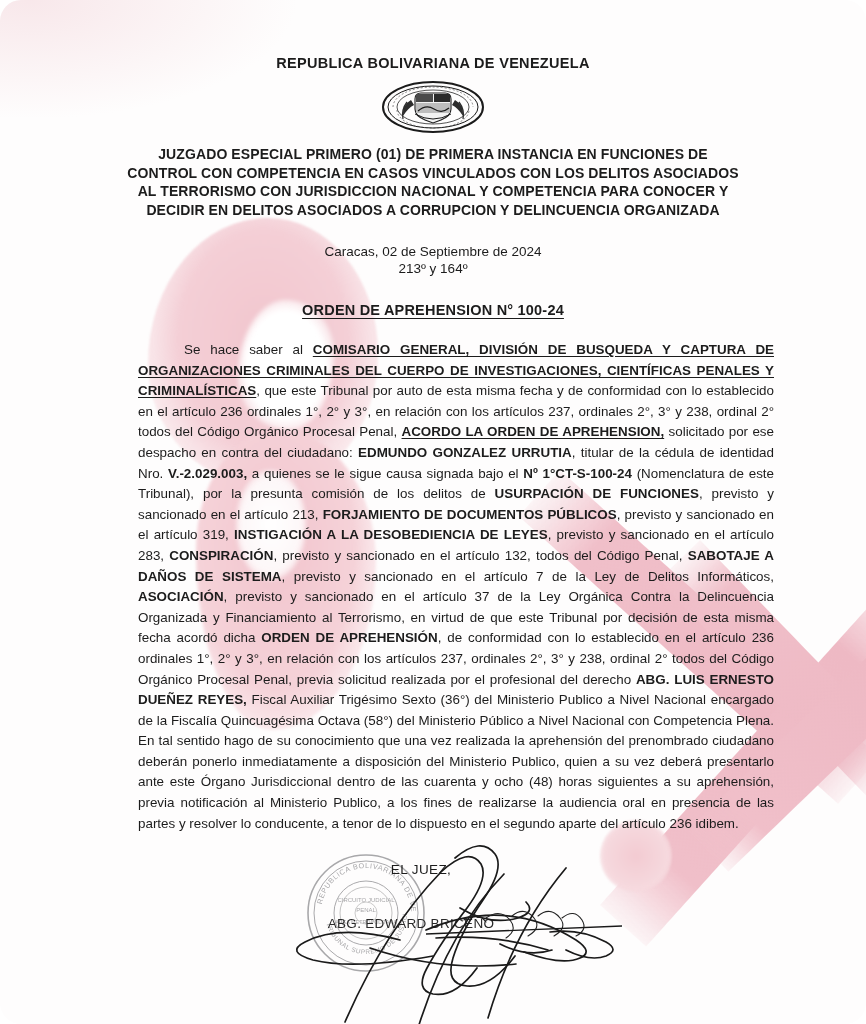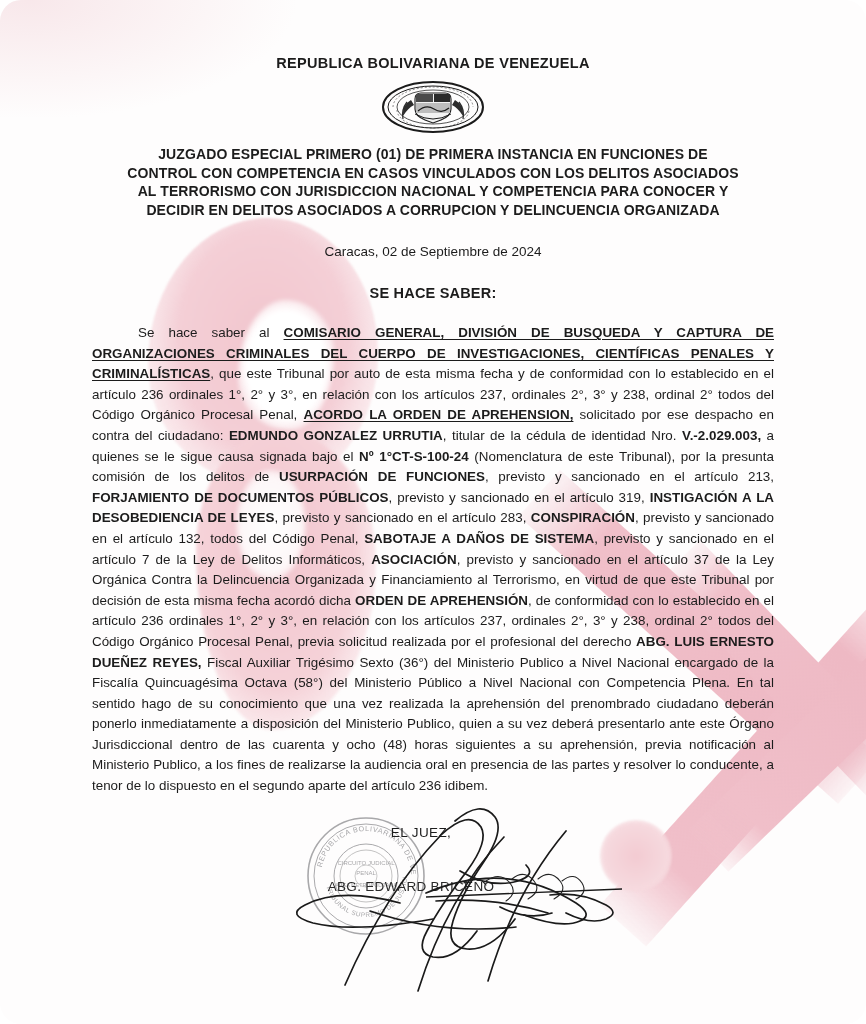--- a/index.html
+++ b/index.html
@@ -135,21 +135,21 @@
   }
 
   .body {
     margin: 22px 92px 0 92px;
     font-size: 13.4px;
     line-height: 20.6px;
     text-align: justify;
     text-justify: inter-word;
   }
   .body p { margin: 0; }
-  .body .indent { text-indent: 46px; }
+  .body .indent { text-indent: 46px; margin-left: 46px; }
   .b { font-weight: bold; }
   .bu { font-weight: bold; text-decoration: underline; text-underline-offset: 2px; }
 
   .notif {
     margin: 17px 92px 0 92px;
     font-size: 13.4px;
     line-height: 20.6px;
     text-indent: 46px;
   }
 
@@ -234,24 +234,25 @@
         <path d="M78 22 q6 8 4 17" stroke="#2d2d2d" stroke-width="1.3" fill="none"></path>
         <path d="M12 27 a40 20 0 0 1 80 0" fill="none" stroke="#3a3a3a" stroke-width="0.6" stroke-dasharray="2 2"></path>
         <path d="M16 30 a36 18 0 0 0 72 0" fill="none" stroke="#3a3a3a" stroke-width="0.6" stroke-dasharray="2 2"></path>
       </svg>
     </div>
 
     <div class="hdr-court">JUZGADO ESPECIAL PRIMERO (01) DE PRIMERA INSTANCIA EN FUNCIONES DE CONTROL CON COMPETENCIA EN CASOS VINCULADOS CON LOS DELITOS ASOCIADOS AL TERRORISMO CON JURISDICCION NACIONAL Y COMPETENCIA PARA CONOCER Y DECIDIR EN DELITOS ASOCIADOS A CORRUPCION Y DELINCUENCIA ORGANIZADA</div>
 
     <div class="place-date">
       <div>Caracas, 02 de Septiembre de 2024</div>
+      <div>213º y 164º</div>
     </div>
 
     <div class="order-title">
-      <div class="line2">SE HACE SABER:</div>
+      <div class="line1">ORDEN DE APREHENSION N° 100-24</div>
     </div>
 
     <div class="body">
       <p class="indent"><span>Se hace saber al </span><span class="bu">COMISARIO GENERAL, DIVISIÓN DE BUSQUEDA Y CAPTURA DE ORGANIZACIONES CRIMINALES DEL CUERPO DE INVESTIGACIONES, CIENTÍFICAS PENALES Y CRIMINALÍSTICAS</span><span>, que este Tribunal por auto de esta misma fecha y de conformidad con lo establecido en el artículo 236 ordinales 1°, 2° y 3°, en relación con los artículos 237, ordinales 2°, 3° y 238, ordinal 2° todos del Código Orgánico Procesal Penal, </span><span class="bu">ACORDO LA ORDEN DE APREHENSION,</span><span> solicitado por ese despacho en contra del ciudadano: </span><span class="b">EDMUNDO GONZALEZ URRUTIA</span><span>, titular de la cédula de identidad Nro. </span><span class="b">V.-2.029.003,</span><span> a quienes se le sigue causa signada bajo el </span><span class="b">Nº 1°CT-S-100-24</span><span> (Nomenclatura de este Tribunal), por la presunta comisión de los delitos de </span><span class="b">USURPACIÓN DE FUNCIONES</span><span>, previsto y sancionado en el artículo 213, </span><span class="b">FORJAMIENTO DE DOCUMENTOS PÚBLICOS</span><span>, previsto y sancionado en el artículo 319, </span><span class="b">INSTIGACIÓN A LA DESOBEDIENCIA DE LEYES</span><span>, previsto y sancionado en el artículo 283, </span><span class="b">CONSPIRACIÓN</span><span>, previsto y sancionado en el artículo 132, todos del Código Penal, </span><span class="b">SABOTAJE A DAÑOS DE SISTEMA</span><span>, previsto y sancionado en el artículo 7 de la Ley de Delitos Informáticos, </span><span class="b">ASOCIACIÓN</span><span>, previsto y sancionado en el artículo 37 de la Ley Orgánica Contra la Delincuencia Organizada y Financiamiento al Terrorismo, en virtud de que este Tribunal por decisión de esta misma fecha acordó dicha </span><span class="b">ORDEN DE APREHENSIÓN</span><span>, de conformidad con lo establecido en el artículo 236 ordinales 1°, 2° y 3°, en relación con los artículos 237, ordinales 2°, 3° y 238, ordinal 2° todos del Código Orgánico Procesal Penal, previa solicitud realizada por el profesional del derecho </span><span class="b">ABG. LUIS ERNESTO DUEÑEZ REYES,</span><span> Fiscal Auxiliar Trigésimo Sexto (36°) del Ministerio Publico a Nivel Nacional encargado de la Fiscalía Quincuagésima Octava (58°) del Ministerio Público a Nivel Nacional con Competencia Plena. En tal sentido hago de su conocimiento que una vez realizada la aprehensión del prenombrado ciudadano deberán ponerlo inmediatamente a disposición del Ministerio Publico, quien a su vez deberá presentarlo ante este Órgano Jurisdiccional dentro de las cuarenta y ocho (48) horas siguientes a su aprehensión, previa notificación al Ministerio Publico, a los fines de realizarse la audiencia oral en presencia de las partes y resolver lo conducente, a tenor de lo dispuesto en el segundo aparte del artículo 236 idibem.</span></p>
     </div>
 
 
     <div class="sig-area">
       <svg class="seal-round" viewBox="0 0 122 122">
         <circle cx="61" cy="61" r="58" fill="none" stroke="#55555a" stroke-width="1.6"></circle>

